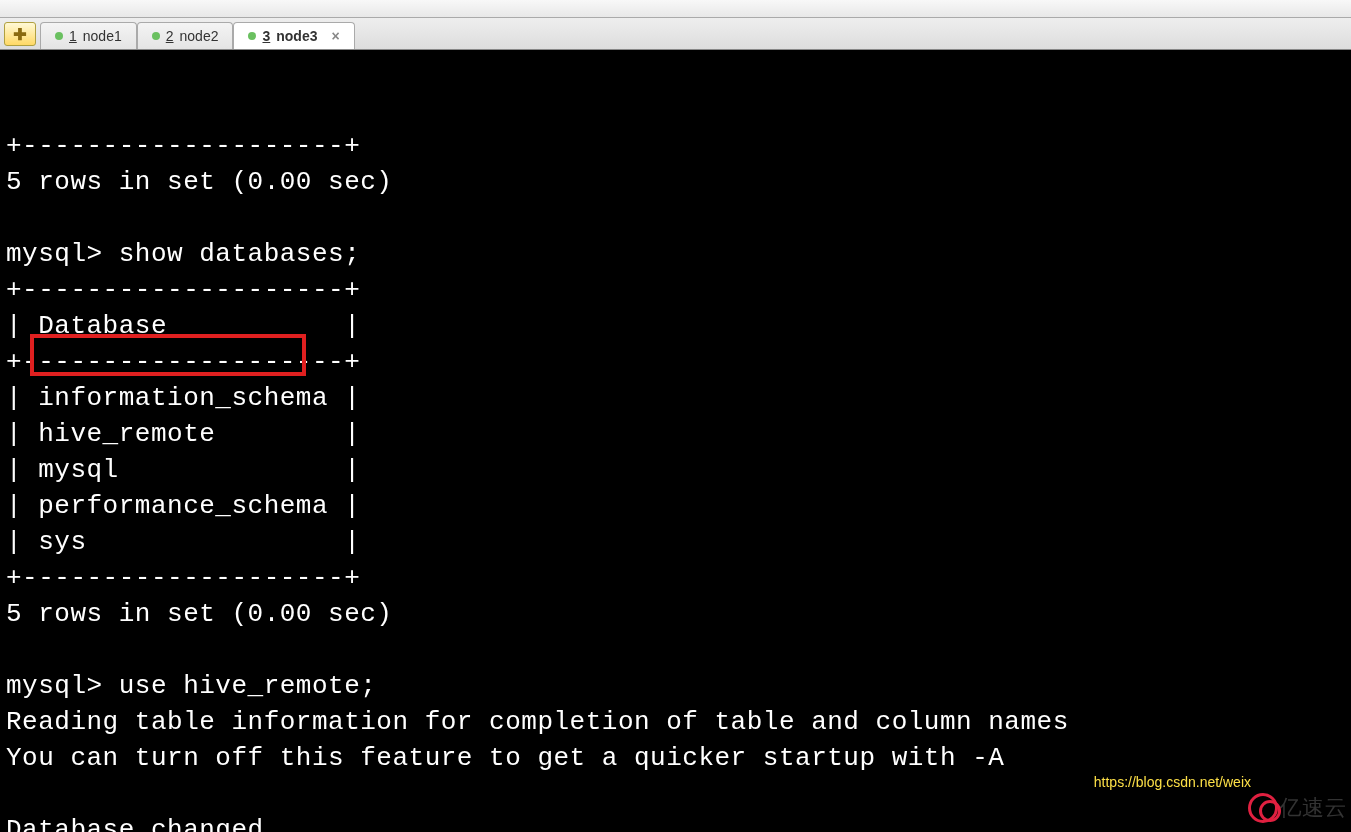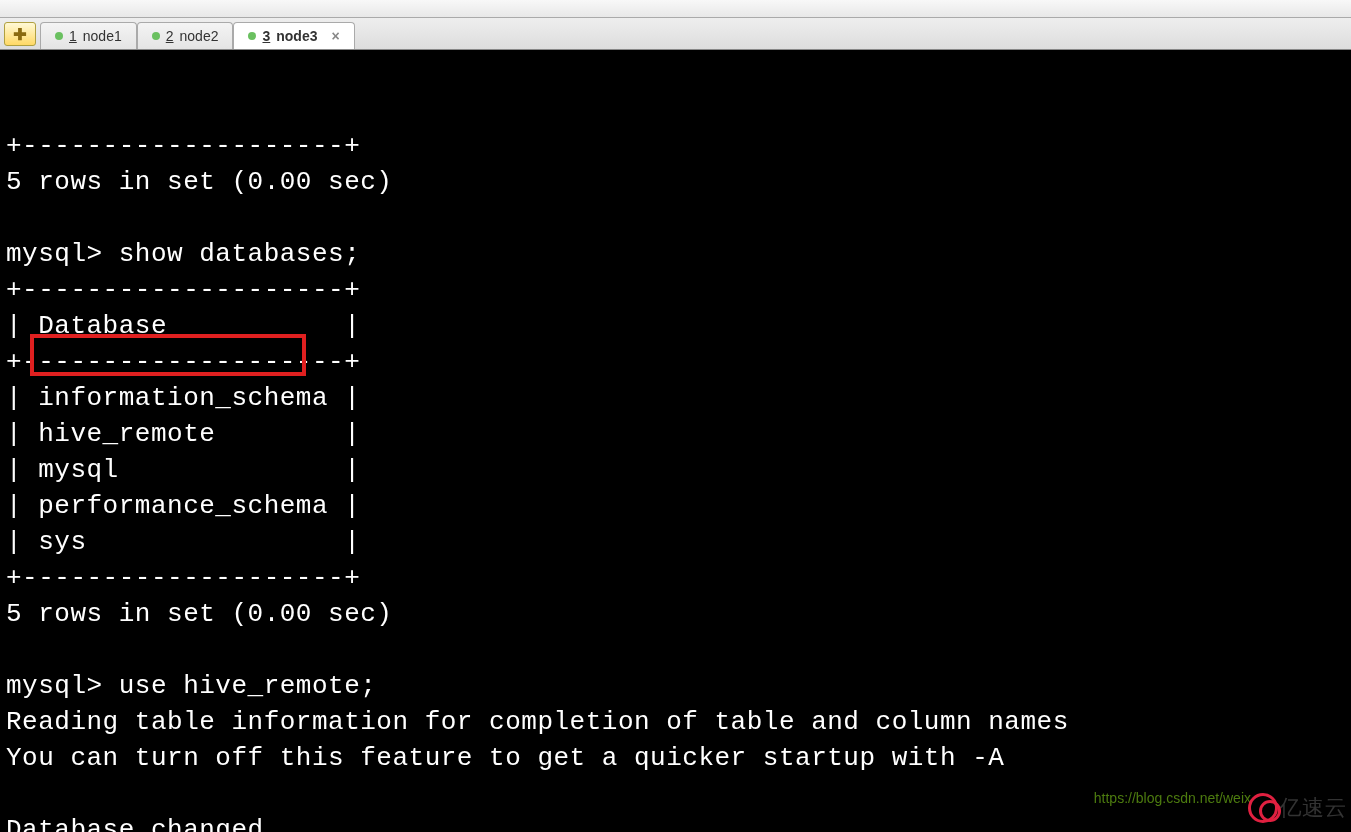--- a/index.html
+++ b/index.html
@@ -90,22 +90,22 @@
       border: 4px solid #e02020;
       left: 30px;
       top: 284px;
       width: 276px;
       height: 42px;
       pointer-events: none;
     }
     .watermark-url {
       position: absolute;
       right: 100px;
-      bottom: 16px;
-      color: #4d7c0f;
+      bottom: 32px;
+      color: #fde047;
       font-family: Arial, sans-serif;
       font-size: 14px;
       letter-spacing: 0;
     }
     .watermark-logo {
       position: absolute;
       right: 4px;
       bottom: 6px;
       display: flex;
       align-items: center;

